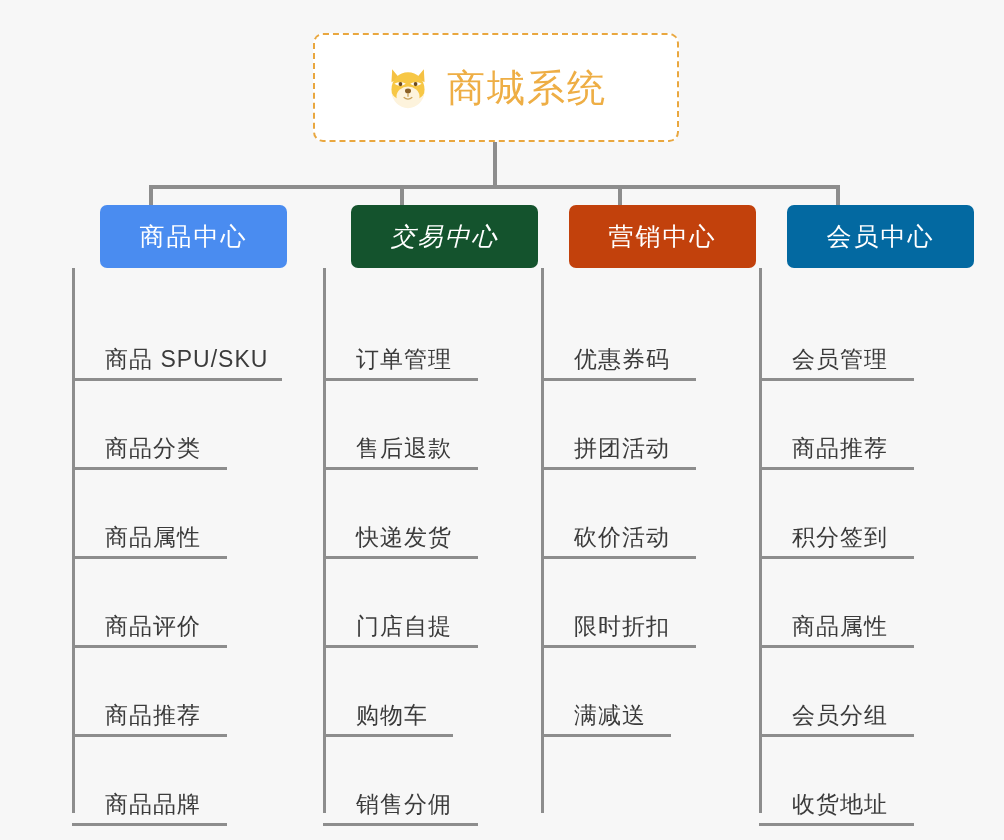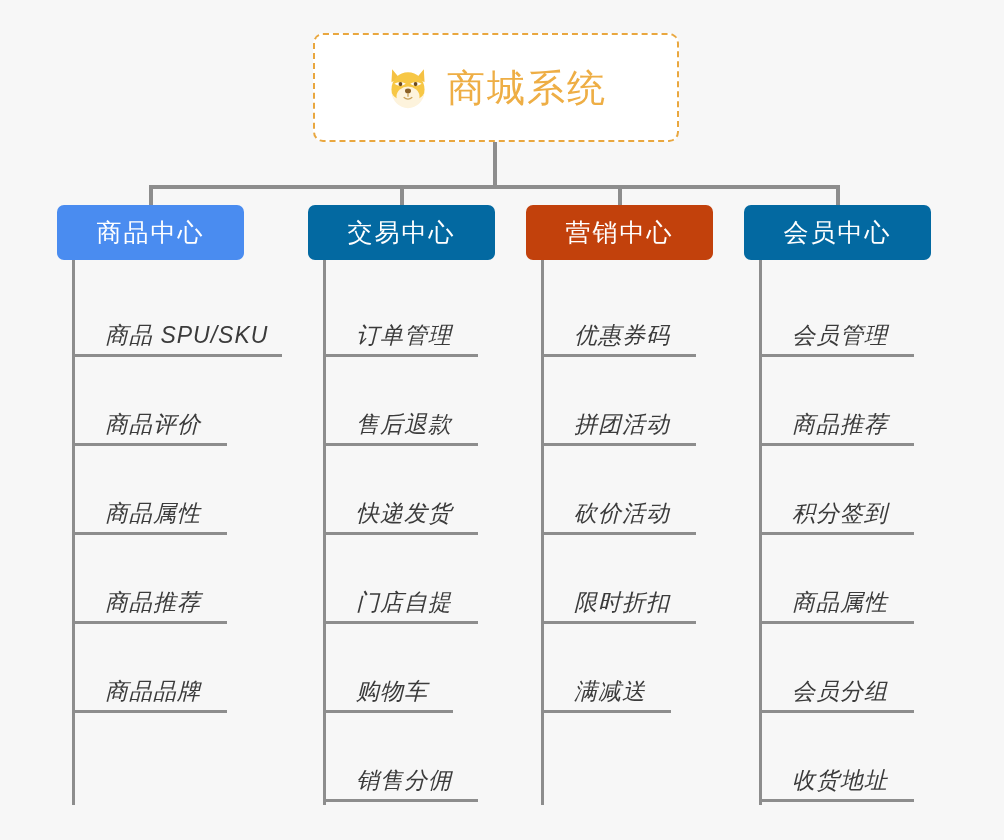--- a/index.html
+++ b/index.html
@@ -44,35 +44,36 @@
   .conn-drop.c3{left:836px;}
 
   
   .column{position:absolute;top:205px;}
   .column.c0{left:57px;width:250px;}
   .column.c1{left:308px;width:220px;}
   .column.c2{left:526px;width:210px;}
   .column.c3{left:744px;width:210px;}
 
   .cat-box{
-    height:55px;
+    height:63px;
     border-radius:7px;
     display:flex;align-items:center;justify-content:center;
     color:#ffffff;
     font-size:25px;
     letter-spacing:2px;
     box-sizing:border-box;
+    margin-left:43px;
   }
   .cat-box.w0{width:187px;}
   .cat-box.w1{width:187px;}
   .cat-box.w2{width:187px;}
   .cat-box.w3{width:187px;}
 
   
-  .leaves{position:relative;margin-top:0;padding-top:12px;font-style:italic;}
+  .leaves{position:relative;margin-top:0;padding-top:28px;}
   .spine{
     position:absolute;
     left:15px;top:0;
     width:3px;
     background:#8d8d8d;
   }
   .leaf{
     position:relative;
     height:89px;
     box-sizing:border-box;
@@ -126,40 +127,44 @@
 
   <div class="column c0">
     <div class="cat-box w0" style="background-color: rgb(74, 140, 240);">商品中心</div>
     <div class="leaves">
       <div class="spine" style="background: rgb(141, 141, 141); height: 545px;"></div>
       <div class="leaf">
         <span class="leaf-label">商品 SPU/SKU</span>
         <span class="leaf-underline" style="width: 210px; background: rgb(141, 141, 141);"></span>
       </div>
       <div class="leaf">
+        <span class="leaf-label">商品分类</span>
+        <span class="leaf-underline" style="width: 155px; background: rgb(141, 141, 141);"></span>
+      </div>
+      <div class="leaf">
+        <span class="leaf-label">商品属性</span>
+        <span class="leaf-underline" style="width: 155px; background: rgb(141, 141, 141);"></span>
+      </div>
+      <div class="leaf">
         <span class="leaf-label">商品评价</span>
         <span class="leaf-underline" style="width: 155px; background: rgb(141, 141, 141);"></span>
       </div>
       <div class="leaf">
-        <span class="leaf-label">商品属性</span>
-        <span class="leaf-underline" style="width: 155px; background: rgb(141, 141, 141);"></span>
-      </div>
-      <div class="leaf">
         <span class="leaf-label">商品推荐</span>
         <span class="leaf-underline" style="width: 155px; background: rgb(141, 141, 141);"></span>
       </div>
       <div class="leaf">
         <span class="leaf-label">商品品牌</span>
         <span class="leaf-underline" style="width: 155px; background: rgb(141, 141, 141);"></span>
       </div>
     </div>
   </div>
 
   <div class="column c1">
-    <div class="cat-box w1" style="background-color: #0369a1;">交易中心</div>
+    <div class="cat-box w1" style="background-color: #14532d; font-style: italic;">交易中心</div>
     <div class="leaves">
       <div class="spine" style="background: rgb(141, 141, 141); height: 545px;"></div>
       <div class="leaf">
         <span class="leaf-label">订单管理</span>
         <span class="leaf-underline" style="width: 155px; background: rgb(141, 141, 141);"></span>
       </div>
       <div class="leaf">
         <span class="leaf-label">售后退款</span>
         <span class="leaf-underline" style="width: 155px; background: rgb(141, 141, 141);"></span>
       </div>

